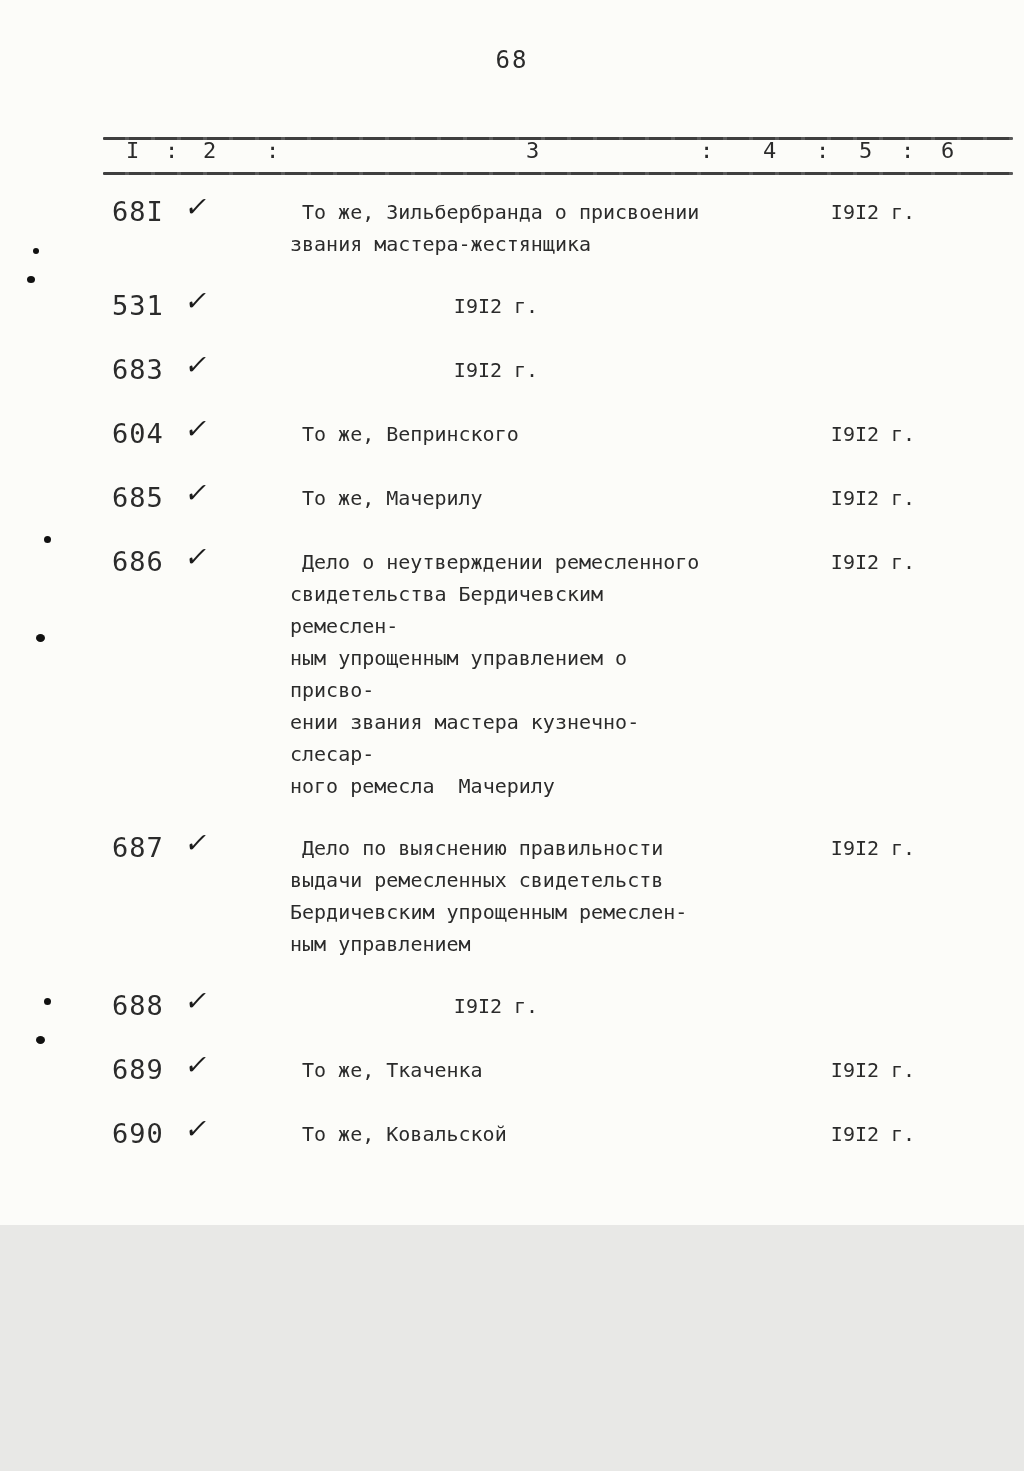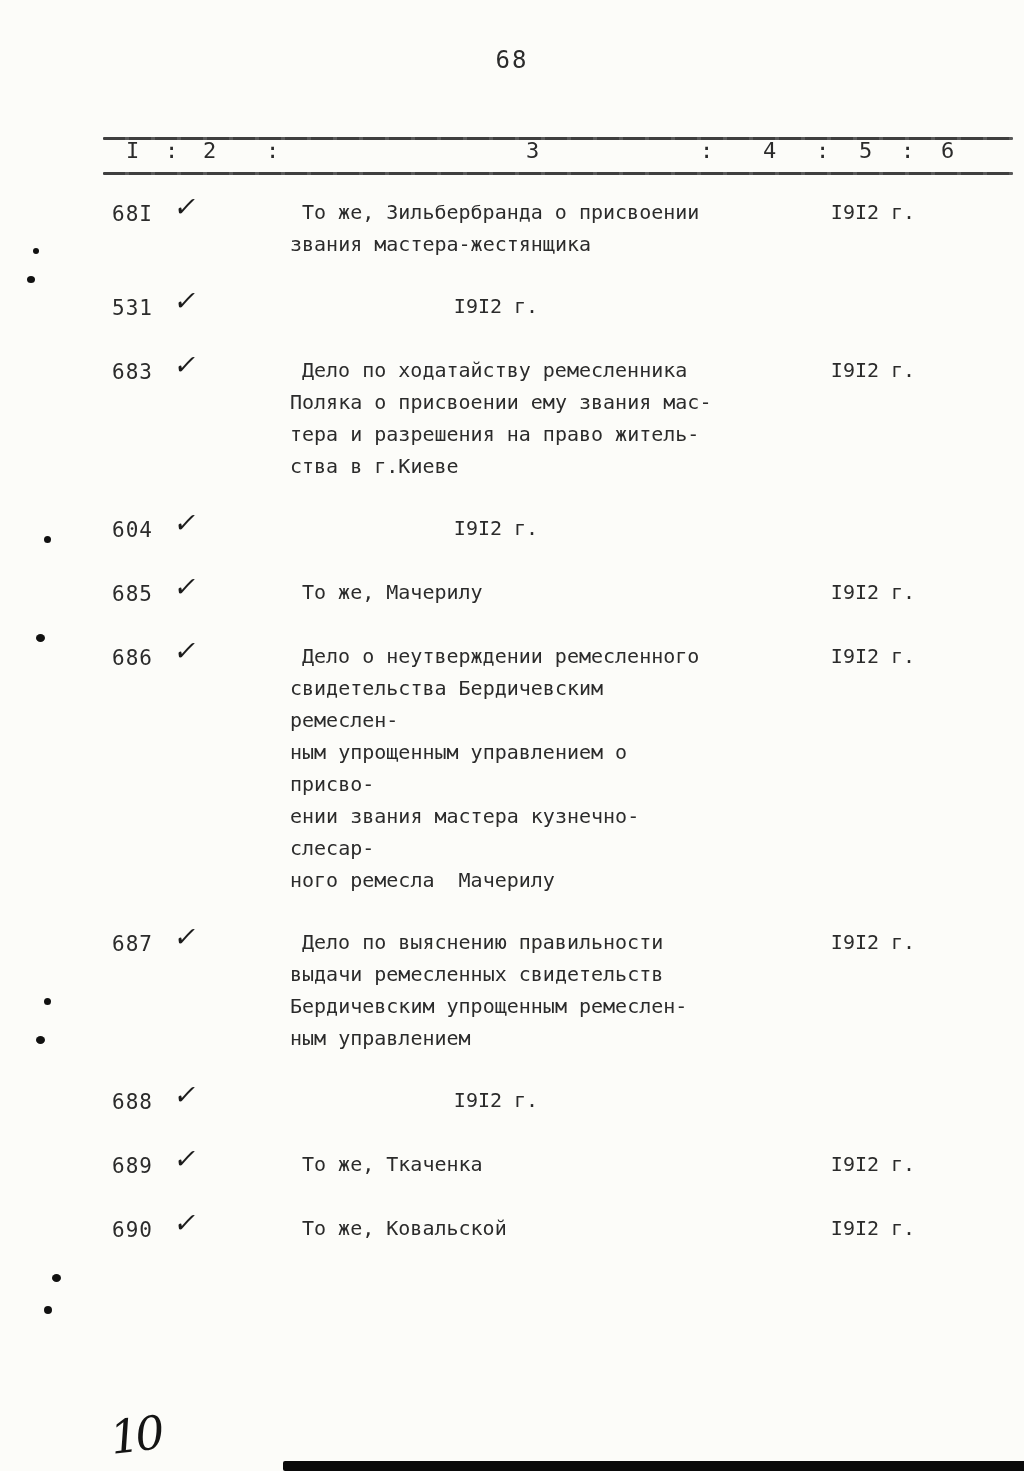--- a/index.html
+++ b/index.html
@@ -3,21 +3,21 @@
 <meta charset="utf-8">
 <style>
   html, body {
     margin: 0;
     padding: 0;
     background: #e8e8e6;
   }
   .page {
     position: relative;
     width: 1024px;
-    height: 1471px;
+    height: 1225px;
     background: #fcfcf9;
     font-family: "DejaVu Sans Mono", "Liberation Mono", monospace;
     color: #2b2b2b;
     overflow: hidden;
     margin: 0 auto;
   }
   .page-number {
     position: absolute;
     top: 46px;
     left: 0;
@@ -61,21 +61,21 @@
   }
   .entry {
     display: grid;
     grid-template-columns: 158px 452px 1fr;
     padding-left: 112px;
     margin-bottom: 30px;
     font-size: 20px;
     line-height: 32px;
   }
   .num { white-space: nowrap; }
-  .no { font-size: 21px; letter-spacing: 1px; }
+  .no { font-size: 27px; letter-spacing: 1px; }
   .check {
     display: inline-block;
     margin-left: 10px;
     font-family: "DejaVu Sans", sans-serif;
     font-size: 27px;
     font-weight: 700;
     color: #1c1c1c;
     transform: translateY(-5px) skewX(-12deg);
   }
   .desc {
@@ -157,32 +157,29 @@
         <span class="check">✓</span>
       </div>
       <div class="year">I9I2 г.</div>
     </div>
 
     <div class="entry">
       <div class="num">
         <span class="no">683</span>
         <span class="check">✓</span>
       </div>
-      <div class="desc">Дело по ходатайству ремесленника
-Поляка о присвоении ему звания мас-
-тера и разрешения на право житель-
-ства в г.Киеве</div>
       <div class="year">I9I2 г.</div>
     </div>
 
     <div class="entry">
       <div class="num">
         <span class="no">604</span>
         <span class="check">✓</span>
       </div>
+      <div class="desc">То же, Вепринского</div>
       <div class="year">I9I2 г.</div>
     </div>
 
     <div class="entry">
       <div class="num">
         <span class="no">685</span>
         <span class="check">✓</span>
       </div>
       <div class="desc">То же, Мачерилу</div>
       <div class="year">I9I2 г.</div>

